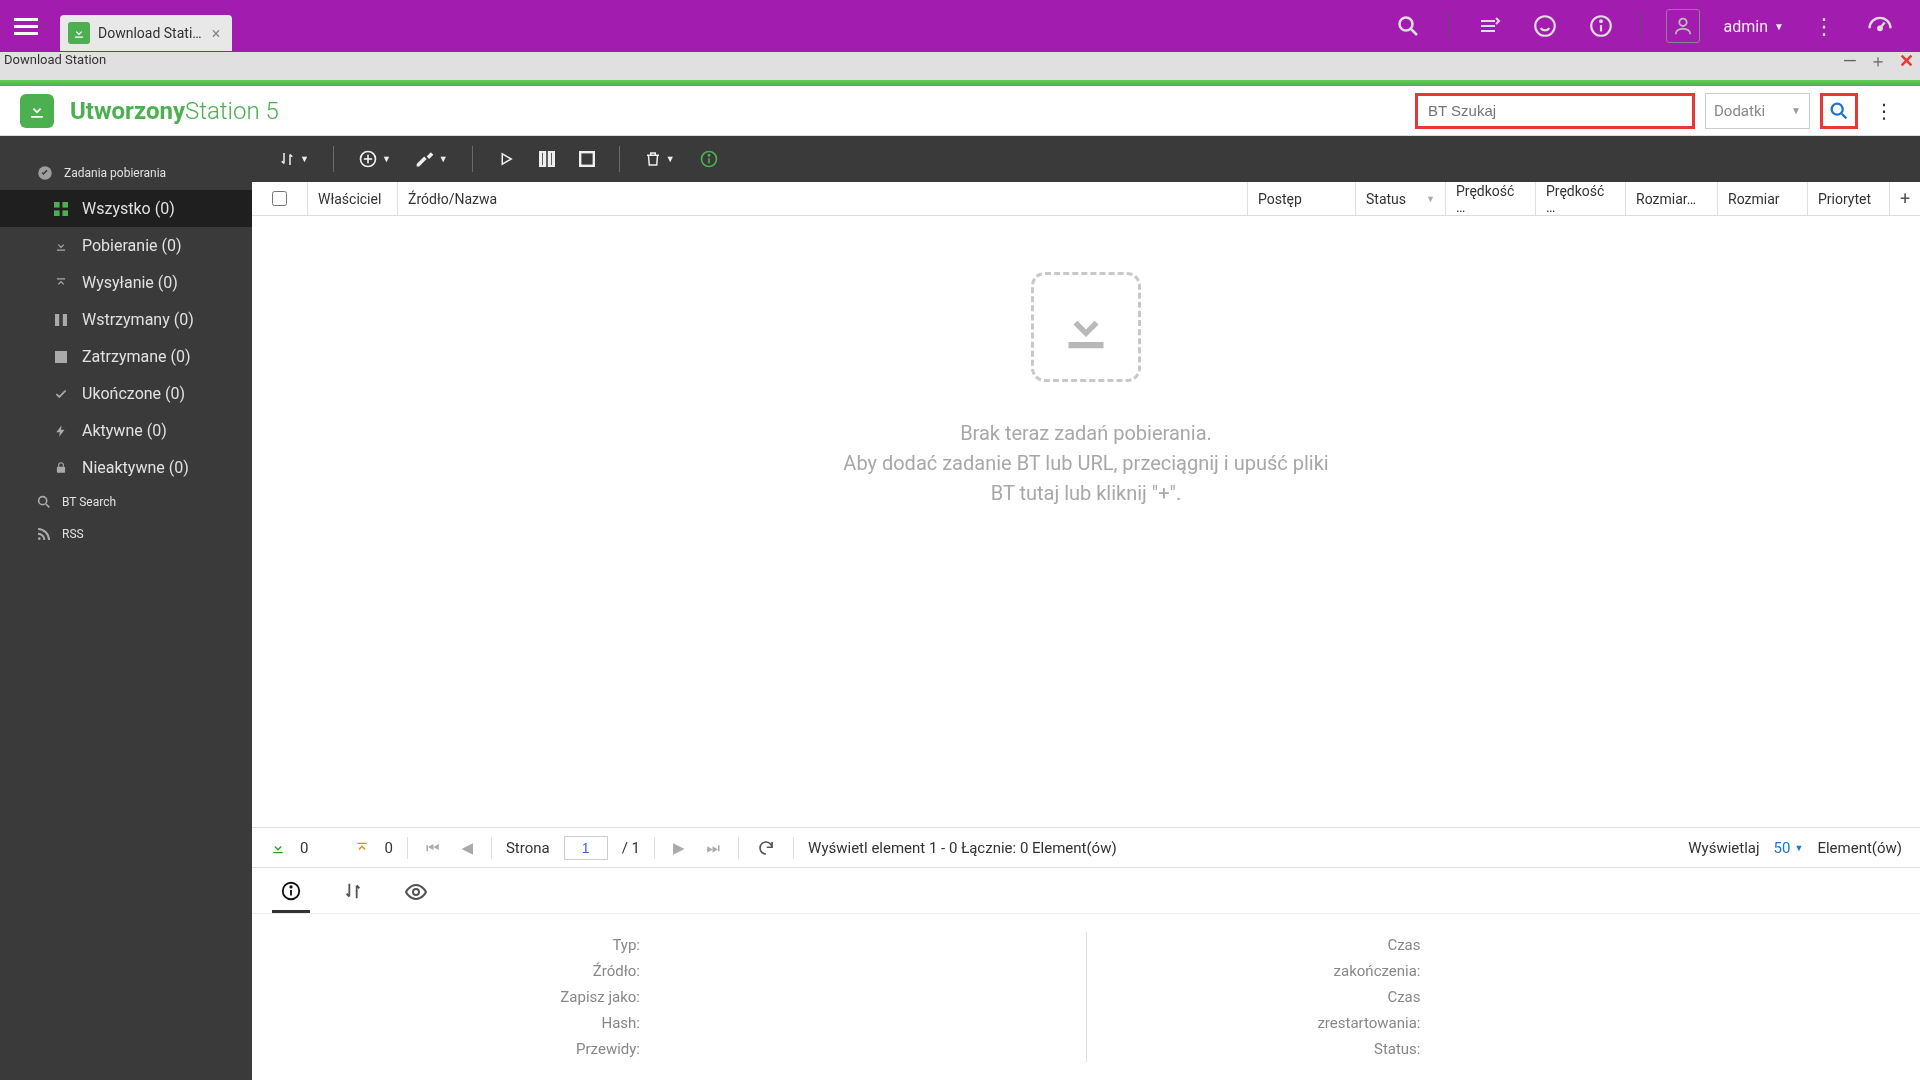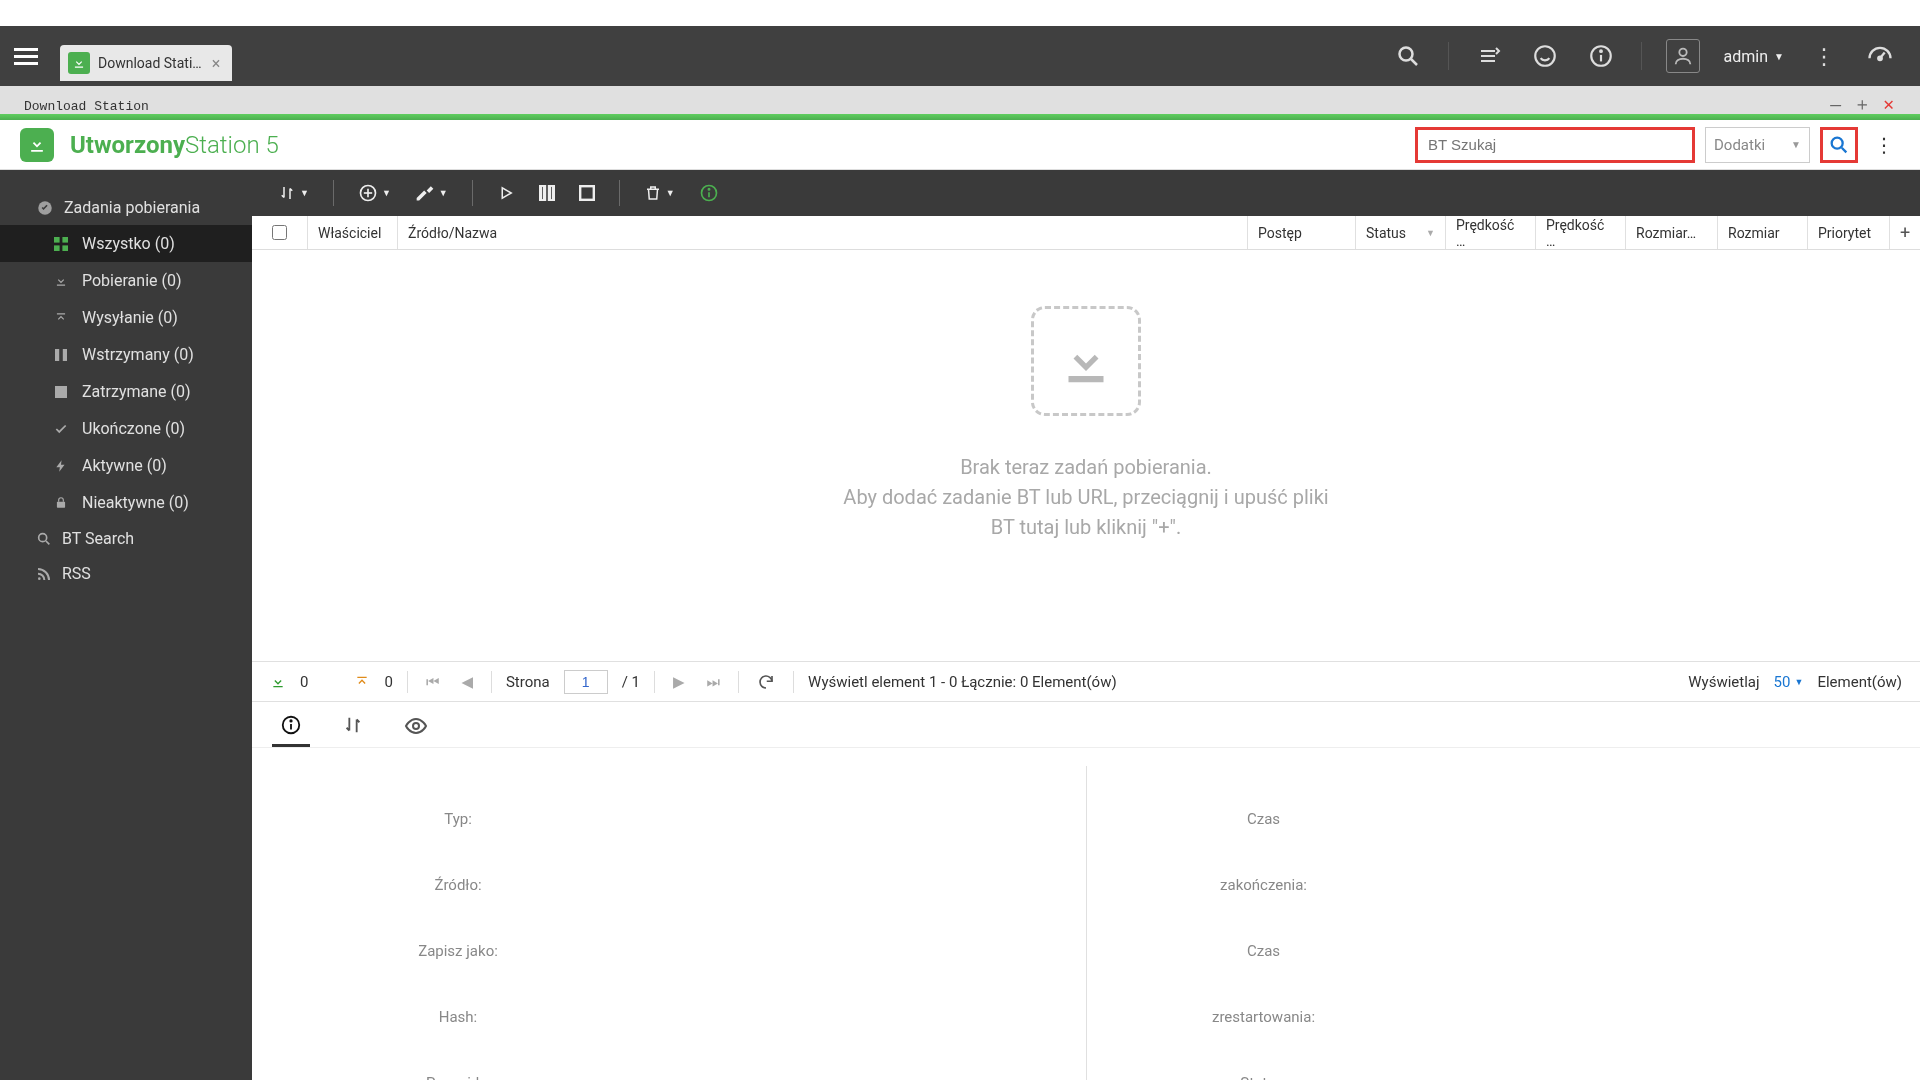--- a/index.html
+++ b/index.html
@@ -1,36 +1,36 @@
 <!DOCTYPE html>
 <html><head>
 <meta charset="utf-8">
 <style>
   * { box-sizing: border-box; margin: 0; padding: 0; }
   body { font-family: -apple-system, "Segoe UI", Roboto, Arial, sans-serif; font-size: 14px; color: #333; background: #fff; width: 1920px; height: 1080px; overflow: hidden; }
   
   
-  .topbar { height: 60px; background: #404040; display: flex; align-items: center; color: #fff; margin-top: 26px; }
+  .topbar { height: 52px; background: #a21caf; display: flex; align-items: center; color: #fff; }
   .hamburger { width: 52px; height: 52px; display: flex; align-items: center; justify-content: center; cursor: pointer; }
   .hamburger-lines { width: 24px; }
   .hamburger-lines div { height: 3px; background: #fff; margin: 4px 0; }
   .tab { background: #e8e8e8; height: 36px; display: flex; align-items: center; padding: 0 10px 0 8px; border-radius: 4px 4px 0 0; margin-top: 14px; margin-left: 8px; gap: 8px; color: #333; max-width: 180px; }
   .tab-icon-box { width: 22px; height: 22px; background: #4caf50; border-radius: 3px; display: flex; align-items:center; justify-content:center; }
   .tab-title { font-size: 14px; white-space: nowrap; overflow: hidden; text-overflow: ellipsis; flex: 1; }
   .tab-close { color: #888; cursor: pointer; font-size: 16px; padding: 0 2px; }
   .topbar-spacer { flex: 1; }
   .topbar-right { display: flex; align-items: center; gap: 24px; padding-right: 24px; }
   .topbar-right .sep { width:1px; height:28px; background:#555; }
   .top-icon { color:#ddd; cursor:pointer; display:flex; align-items:center; justify-content:center; width:32px; height:32px; }
   .avatar-box { width:34px; height:34px; border:1px solid #888; border-radius:3px; display:flex; align-items:center; justify-content:center; }
   .user-label { color:#eee; font-size:16px; display:flex; align-items:center; gap:6px; cursor:pointer; }
   .user-label .caret { font-size:10px; }
 
   
-  .wintitle { height: 28px; background: #e0e0e0; display:flex; align-items:flex-end; padding: 0 24px; font-size:13px; color:#333;font-family:Liberation Mono, monospace; }
+  .wintitle { height: 28px; background: #e0e0e0; display:flex; align-items:flex-start; padding: 0 4px; font-size:13px; color:#333; }
   .wintitle-spacer { flex:1; }
   .wintitle-btns { display:flex; gap:8px; }
   .wintitle-btns span { cursor:pointer; font-size:18px; color:#666; padding:0 2px; line-height:1; }
   .wintitle-btns .wclose { color:#e53935; font-weight:bold; }
 
   
   .accentbar { height: 6px; background: linear-gradient(#5fce5f,#4caf50); }
 
   
   .appheader { height: 50px; background: #fff; display:flex; align-items:center; padding: 0 20px; gap:16px; border-bottom:1px solid #ddd; }
@@ -45,21 +45,21 @@
   .search-go { width:38px; height:36px; border:3px solid #e53935; display:flex; align-items:center; justify-content:center; cursor:pointer; }
   .kebab { cursor:pointer; padding:0 6px; font-size:20px; color:#333; }
 
   
   .mainrow { display:flex; height: calc(1080px - 52px - 28px - 6px - 50px); }
   .sidebar { width: 252px; background:#3a3a3a; color:#ddd; padding-top:20px; }
   .side-item { display:flex; align-items:flex-end; gap:12px; padding:9px 16px 9px 52px; font-size:16px; color:#e0e0e0; cursor:pointer; }
   .side-item.active { background:#1f1f1f; }
   .side-item .sicon { width:18px; height:18px; display:flex; align-items:center; justify-content:center; color:#aaa; flex-shrink:0; }
   .side-item.active .sicon { color:#4caf50; }
-  .side-root { padding:8px 16px 8px 36px; display:flex; align-items:center; gap:10px; font-size:16px; color:#e0e0e0; cursor:pointer; }
+  .side-root { padding:8px 16px 8px 36px; display:flex; align-items:center; gap:10px; font-size:12px; color:#e0e0e0; cursor:pointer; }
 
   
   .content { flex:1; display:flex; flex-direction:column; min-width:0; }
 
   
   .toolbar { height:46px; background:#3a3a3a; display:flex; align-items:center; padding: 0 18px; gap:8px; }
   .tbtn { color:#eee; padding:6px 8px; border-radius:3px; cursor:pointer; display:flex; align-items:center; gap:4px; }
   .tbtn .dcaret { font-size:9px; }
   .tsep { width:1px; height:26px; background:#6a6a6a; margin:0 8px; }
 
@@ -86,21 +86,21 @@
   .ul-orange { color:#e08b1a; }
 
   
   .detail { border-top:1px solid #e0e0e0; background:#fff; }
   .dtabs { display:flex; gap:24px; padding:6px 20px 0; border-bottom:1px solid #eee; }
   .dtab { padding:6px 8px; cursor:pointer; color:#555; border-bottom:3px solid transparent; }
   .dtab.active { border-bottom-color:#333; color:#111; }
   .dcontent { display:flex; padding:18px 24px; min-height:160px; }
   .dcol { flex:1; }
   .drow { display:flex; padding:4px 0; font-size:15px; color:#888; }
-  .dlabel { width:370px; text-align:center; padding-right:6px;margin-top:40px; }
+  .dlabel { width:370px; text-align:right; padding-right:6px; }
   .dcol.right .dlabel { width:320px; }
   .dcol-sep { width:1px; background:#e0e0e0; margin:0 20px; }
 
   input.chk-input { width:15px; height:15px; }
   svg { display:block; }
 </style>
 </head>
 <body>
 
 <div class="topbar">

